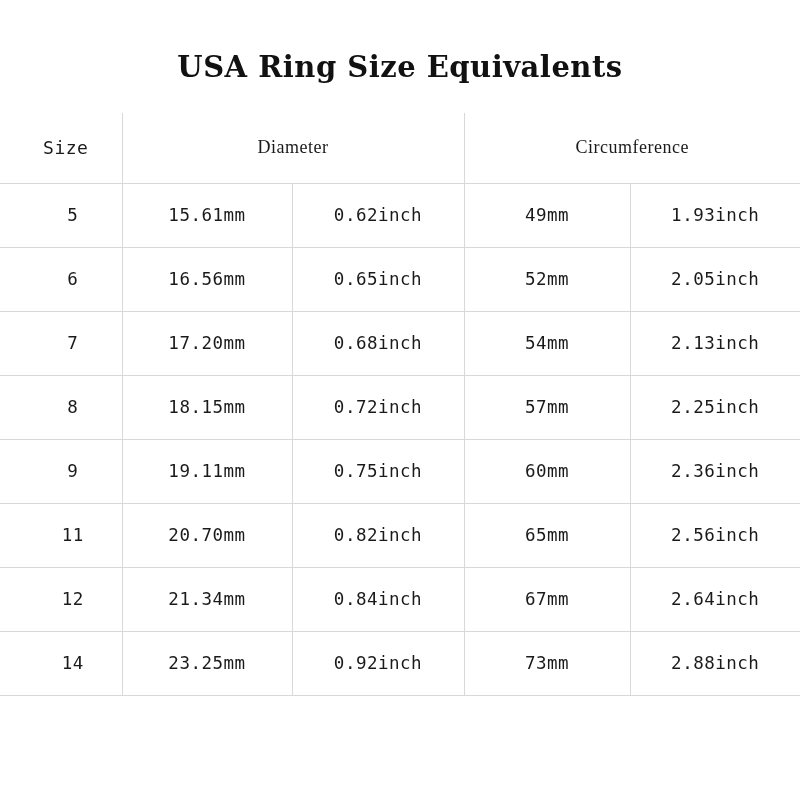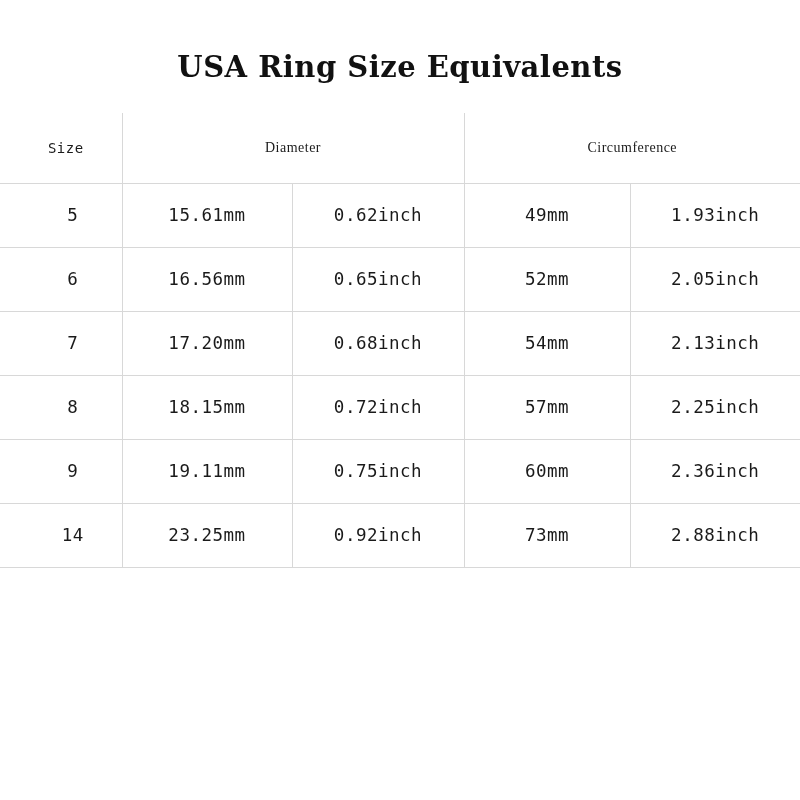--- a/index.html
+++ b/index.html
@@ -50,21 +50,21 @@
     height: 63px;
     font-size: 17.5px;
     font-weight: normal;
     color: #1a1a1a;
     text-align: center;
     vertical-align: middle;
     letter-spacing: 0.5px;
   }
   table.size-table thead th {
     height: 70px;
-    font-size: 14px;
+    font-size: 18px;
   }
   
   table.size-table tr > *:first-child { border-left: none; }
   table.size-table tr > *:last-child  { border-right: none; }
   table.size-table thead tr > * { border-top: none; }
 
   .th-size {
     text-align: left;
     padding-left: 10px !important;
   }
@@ -127,20 +127,34 @@
           <td>2.25inch</td>
         </tr>
         <tr>
           <td class="td-size">9</td>
           <td>19.11mm</td>
           <td>0.75inch</td>
           <td>60mm</td>
           <td>2.36inch</td>
         </tr>
         <tr>
+          <td class="td-size">11</td>
+          <td>20.70mm</td>
+          <td>0.82inch</td>
+          <td>65mm</td>
+          <td>2.56inch</td>
+        </tr>
+        <tr>
+          <td class="td-size">12</td>
+          <td>21.34mm</td>
+          <td>0.84inch</td>
+          <td>67mm</td>
+          <td>2.64inch</td>
+        </tr>
+        <tr>
           <td class="td-size">14</td>
           <td>23.25mm</td>
           <td>0.92inch</td>
           <td>73mm</td>
           <td>2.88inch</td>
         </tr>
       </tbody>
   </table>
 
 </div>

